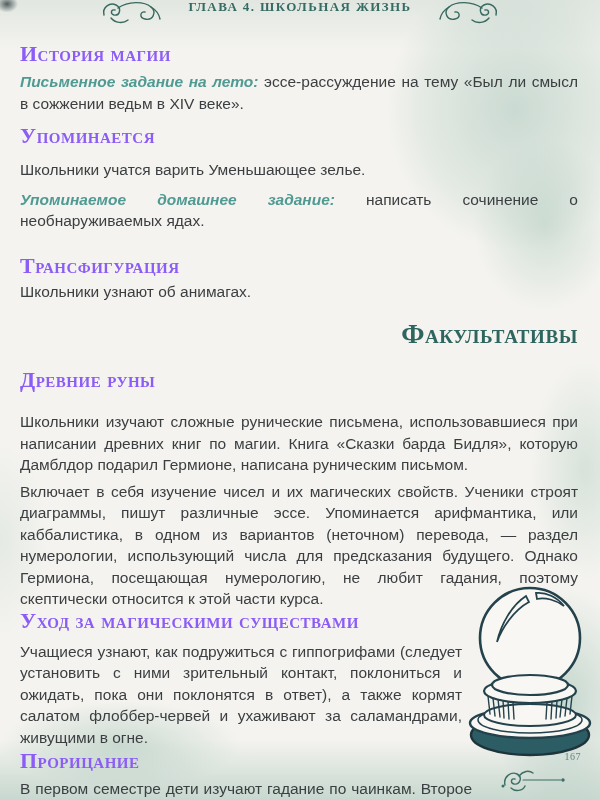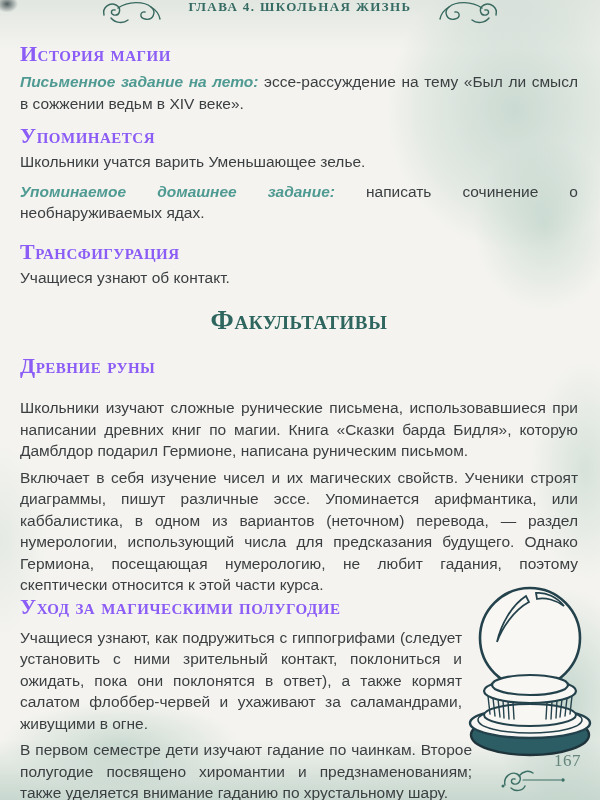--- a/index.html
+++ b/index.html
@@ -54,36 +54,36 @@
   h2.sec {
     font-family: "Liberation Serif", "DejaVu Serif", serif;
     font-variant: small-caps; font-weight: 700;
     font-size: 22px; line-height: 24px; letter-spacing: .5px;
     color: #8b5cf6; margin: 0;
   }
   h1.divider {
     font-family: "Liberation Serif", "DejaVu Serif", serif;
     font-variant: small-caps; font-weight: 700;
     font-size: 27px; line-height: 30px; letter-spacing: .6px;
-    color: #2e665f; margin: 0; text-align: center;
+    color: #2e665f; margin: 0; text-align: right;
   }
   p.body {
     margin: 0; font-size: 15.5px; line-height: 21.5px;
     color: #3b3f41; text-align: justify; hyphens: auto;
   }
   em.lead { font-style: italic; font-weight: 700; color: #4f9a92; }
 
   
   .crystal-ball { position: absolute; left: 466px; top: 581px; }
 
   
   .page-number {
     position: absolute; top: 751px; right: 19px;
     font-family: "Liberation Serif", "DejaVu Serif", serif;
-    font-size: 17px; color: #64857c; letter-spacing: .5px;
+    font-size: 10px; color: #64857c; letter-spacing: .5px;
   }
   .bottom-flourish { position: absolute; top: 764px; left: 499px; }
 </style>
 </head>
 <body>
 
 <div class="page">
 
   <div class="wash wash-top"></div>
   <div class="wash wash-tr"></div>
@@ -114,36 +114,37 @@
       </g>
     </svg>
   </header>
 
   <main class="content">
 
     <h2 class="sec" style="margin-top:42px">История магии</h2>
     <p class="body" style="margin-top:5px"><em class="lead">Письменное задание на лето:</em> <span>эссе-рассуждение на тему «Был ли смысл в сожжении ведьм в XIV веке».</span></p>
 
     <h2 class="sec" style="margin-top:10px">Упоминается</h2>
-    <p class="body" style="margin-top:3px">Школьники учатся варить Уменьшающее зелье.</p>
+    <p class="body" style="margin-top:11px">Школьники учатся варить Уменьшающее зелье.</p>
     <p class="body" style="margin-top:8px"><em class="lead">Упоминаемое домашнее задание:</em> <span>написать сочинение о необнаруживаемых ядах.</span></p>
 
-    <h2 class="sec" style="margin-top:16px">Трансфигурация</h2>
-    <p class="body" style="margin-top:3px">Учащиеся узнают об контакт.</p>
+    <h2 class="sec" style="margin-top:22px">Трансфигурация</h2>
+    <p class="body" style="margin-top:3px">Школьники узнают об анимагах.</p>
 
     <h1 class="divider" style="margin-top:17px">Факультативы</h1>
 
     <h2 class="sec" style="margin-top:19px">Древние руны</h2>
     <p class="body" style="margin-top:19px">Школьники изучают сложные рунические письмена, использовавшиеся при написании древних книг по магии. Книга «Сказки барда Бидля», которую Дамблдор подарил Гермионе, написана руническим письмом.</p>
 
     <p class="body" style="margin-top:5px">Включает в себя изучение чисел и их магических свойств. Ученики строят диаграммы, пишут различные эссе. Упоминается арифмантика, или каббалистика, в одном из вариантов (неточном) перевода, — раздел нумерологии, использующий числа для предсказания будущего. Однако Гермиона, посещающая нумерологию, не любит гадания, поэтому скептически относится к этой части курса.</p>
 
-    <h2 class="sec" style="margin-top:-1px">Уход за магическими полугодие</h2>
+    <h2 class="sec" style="margin-top:-1px">Уход за магическими существами</h2>
     <p class="body" style="margin-top:8px;width:442px">Учащиеся узнают, как подружиться с гиппогрифами (следует установить с ними зрительный контакт, поклониться и ожидать, пока они поклонятся в ответ), а также кормят салатом флоббер-червей и ухаживают за саламандрами, живущими в огне.</p>
 
+    <h2 class="sec" style="margin-top:1px">Прорицание</h2>
     <p class="body" style="margin-top:5px;width:452px">В первом семестре дети изучают гадание по чаинкам. Второе полугодие посвящено хиромантии и предзнаменованиям; также уделяется внимание гаданию по хрустальному шару.</p>
   </main>
 
   <svg class="crystal-ball" width="130" height="182" viewBox="0 0 130 182">
     <g stroke="#24424c" fill="none" stroke-linecap="round">
 
       <circle cx="64" cy="57" r="50" fill="#f8f7f3" stroke-width="2.6"></circle>
 
       <ellipse cx="64" cy="154" rx="59" ry="20" fill="#2c5c64" stroke="#1f333b" stroke-width="2.4"></ellipse>
 

